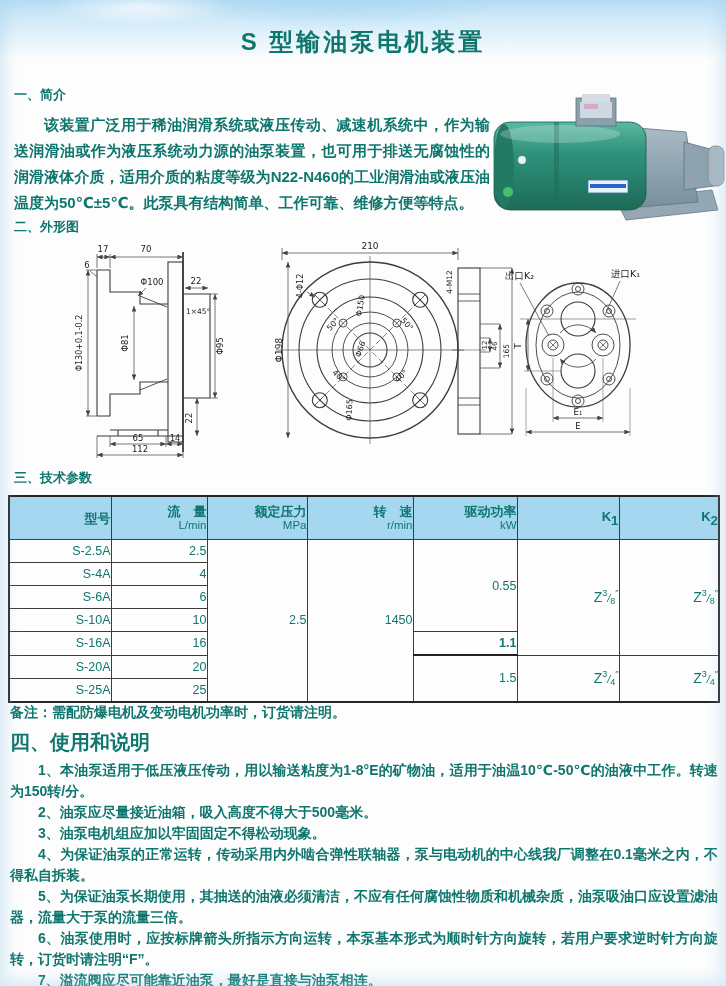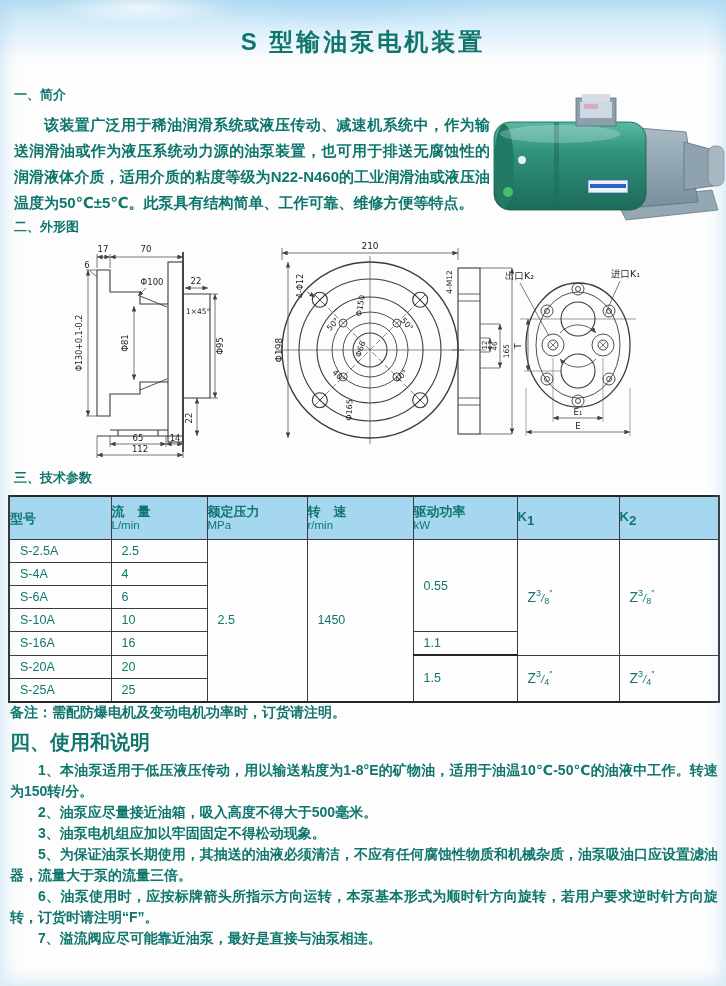--- a/index.html
+++ b/index.html
@@ -18,26 +18,26 @@
   #h-intro{top:86px;}
   #h-outline{top:218px;}
   #h-params{top:469px;}
   .intro-body{position:absolute;top:112px;left:14px;width:476px;margin:0;
         font-size:15px;line-height:26px;font-weight:700;text-indent:2em;text-align:justify;}
   .photo{position:absolute;left:488px;top:94px;width:238px;height:138px;}
   .drawings{position:absolute;left:0;top:238px;width:726px;height:228px;}
   .drawings text{stroke:none;fill:#222;font-family:"DejaVu Sans",sans-serif;}
   .spec-table{position:absolute;left:8px;top:495px;width:710px;border-collapse:collapse;
         table-layout:fixed;border:2px solid #262626;}
-  .spec-table th,.spec-table td{border:1px solid #3c3c3c;text-align:left;vertical-align:middle;padding:0;}
+  .spec-table th,.spec-table td{border:1px solid #3c3c3c;text-align:right;vertical-align:middle;padding:0;}
   .spec-table thead th{background:#a6d7f0;height:42px;}
   .spec-table .h1{font-size:13px;font-weight:bold;line-height:15px;}
   .spec-table .h2{font-size:11.5px;font-weight:normal;line-height:13px;}
   .spec-table tbody td{height:22px;font-size:12.5px;background:#fefefe;padding-left:10px;}
-  .power-mid{border-bottom:2px solid #222 !important;}
+  .power-mid{border-bottom:2px solid #222 !important;font-weight:bold;}
   .zf{font-size:14px;}
   .zf sup{font-size:9px;vertical-align:6px;}
   .zf sub{font-size:9px;vertical-align:-2px;}
   .zf .sl{font-size:11px;font-style:italic;}
   .zf .un{font-size:9px;vertical-align:6px;}
   .bottom-block{position:absolute;left:10px;top:704px;width:708px;}
   .note{font-size:14px;font-weight:700;margin:0 0 7px 0;}
   .usage-heading{font-size:20px;font-weight:700;margin:0 0 4px 0;}
   .usage-item{font-size:14px;font-weight:700;line-height:21px;text-indent:2em;margin:0;text-align:justify;}
 </style>
@@ -340,17 +340,18 @@
       </tr>
     </tbody>
   </table>
 
   <div class="bottom-block">
     <p class="note">备注：需配防爆电机及变动电机功率时，订货请注明。</p>
     <p class="usage-heading">四、使用和说明</p>
     <p class="usage-item">1、本油泵适用于低压液压传动，用以输送粘度为1-8°E的矿物油，适用于油温10℃-50℃的油液中工作。转速为150转/分。</p>
     <p class="usage-item">2、油泵应尽量接近油箱，吸入高度不得大于500毫米。</p>
     <p class="usage-item">3、油泵电机组应加以牢固固定不得松动现象。</p>
+    <p class="usage-item">4、为保证油泵的正常运转，传动采用内外啮合弹性联轴器，泵与电动机的中心线我厂调整在0.1毫米之内，不得私自拆装。</p>
     <p class="usage-item">5、为保证油泵长期使用，其抽送的油液必须清洁，不应有任何腐蚀性物质和机械杂质，油泵吸油口应设置滤油器，流量大于泵的流量三倍。</p>
     <p class="usage-item">6、油泵使用时，应按标牌箭头所指示方向运转，本泵基本形式为顺时针方向旋转，若用户要求逆时针方向旋转，订货时请注明“F”。</p>
     <p class="usage-item">7、溢流阀应尽可能靠近油泵，最好是直接与油泵相连。</p>
   </div>
 </div>
 
 </body></html>

